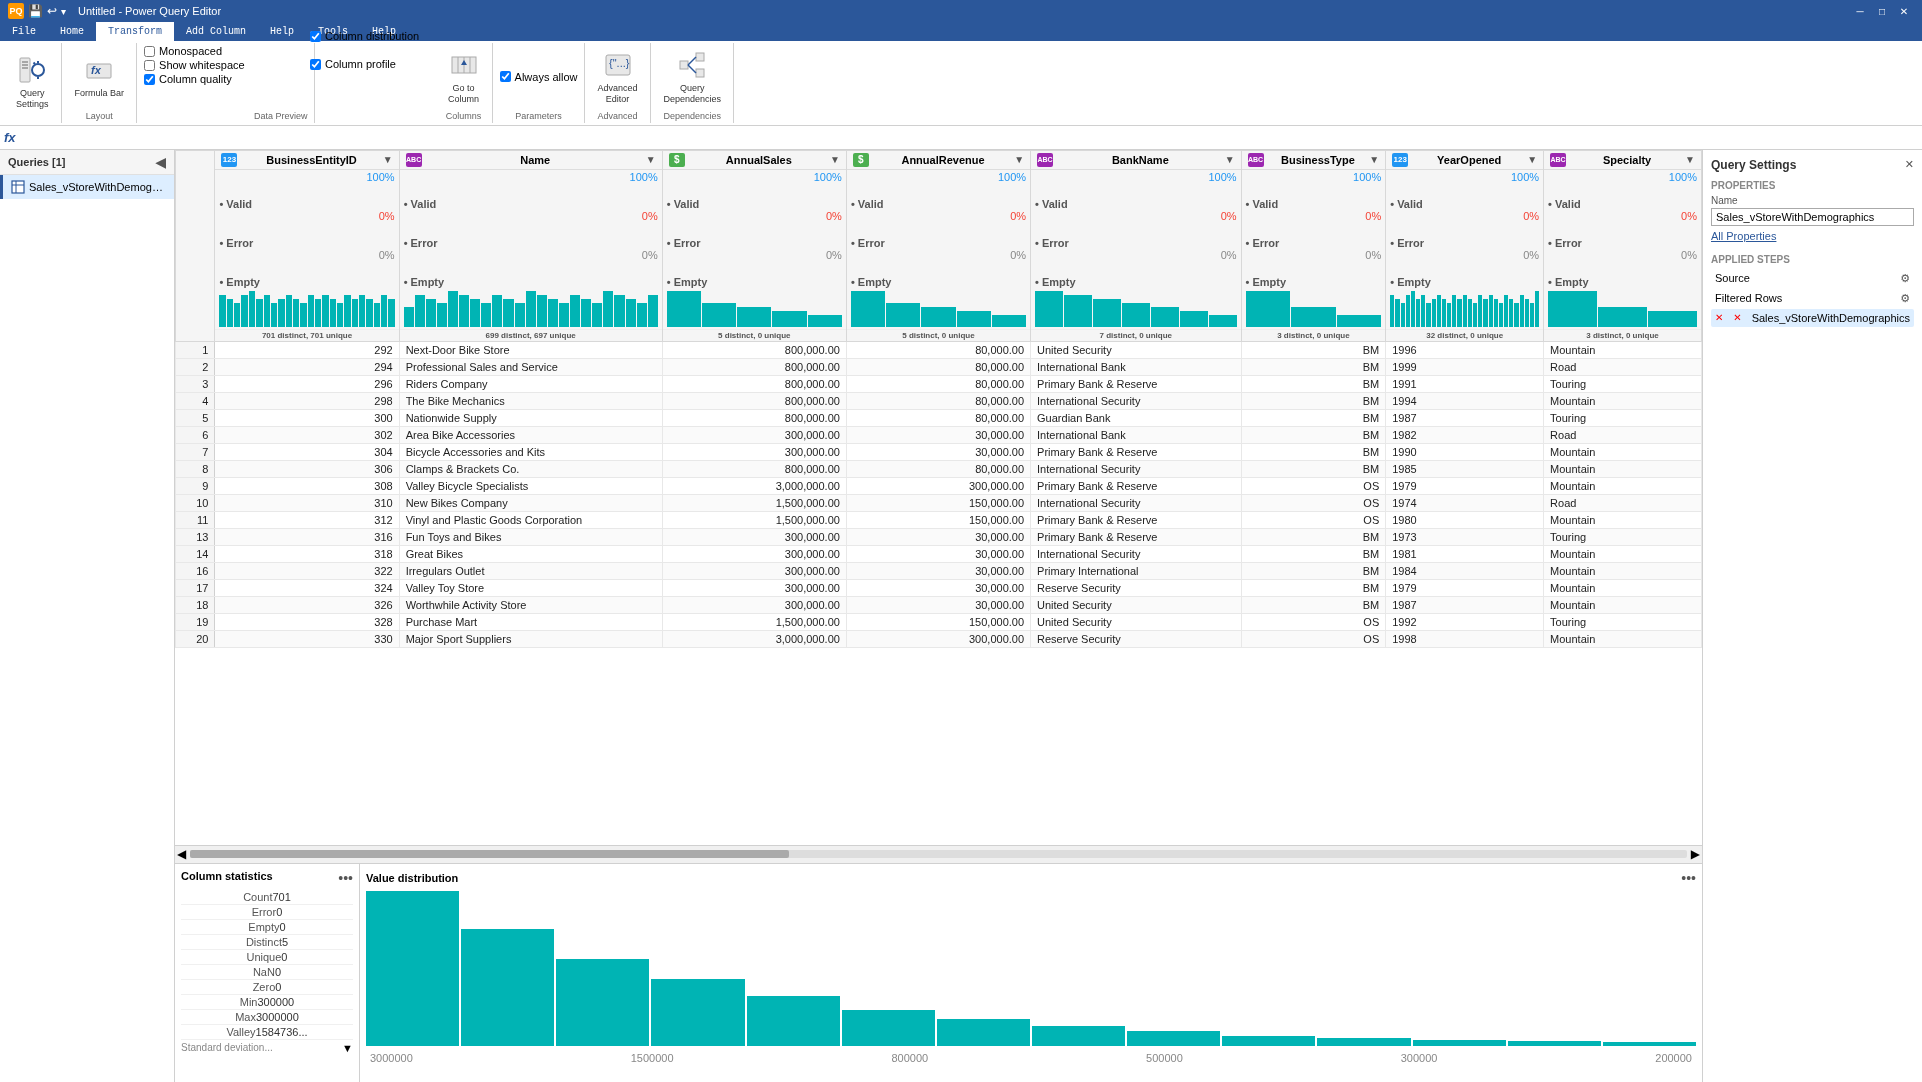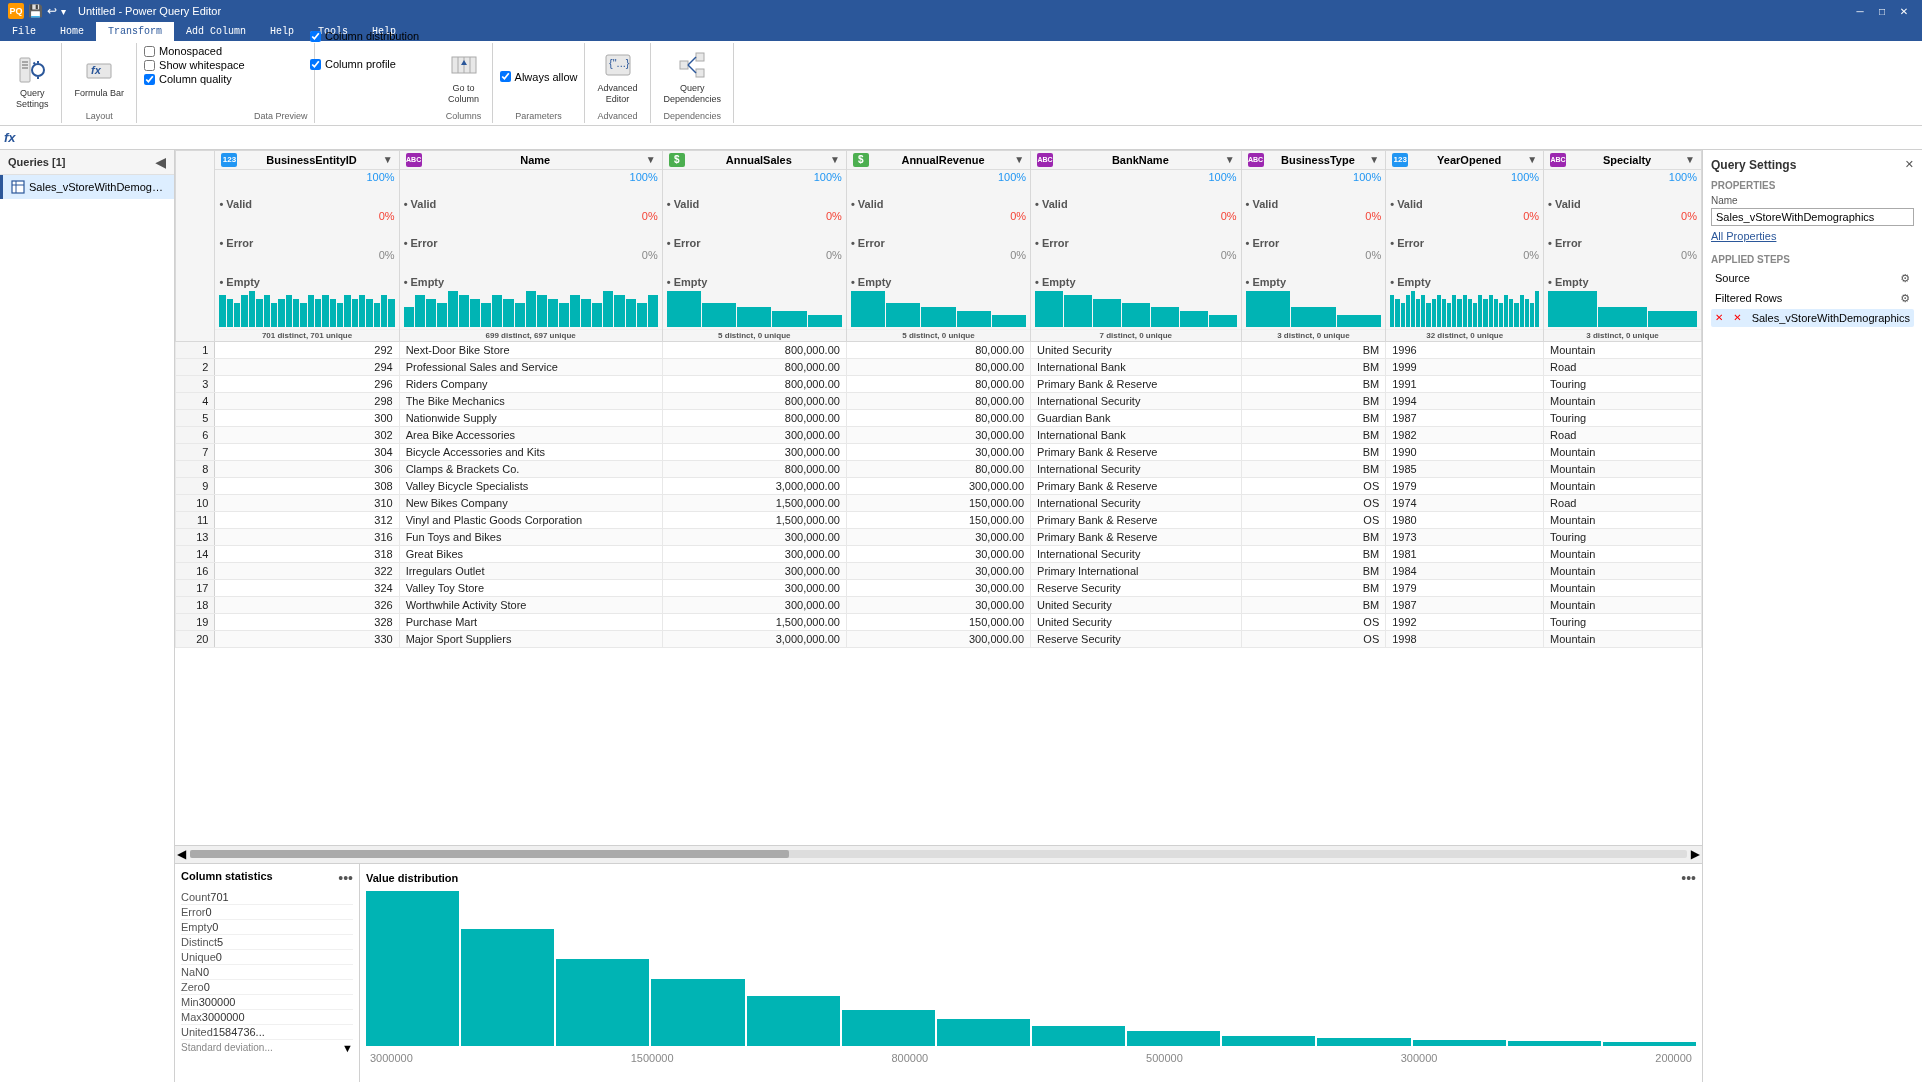--- a/index.html
+++ b/index.html
@@ -74,21 +74,21 @@
     .data-table tr:nth-child(even) td { background: #fafafa; }
     .row-num { width: 30px; text-align: right; color: #888; background: #f5f5f5 !important; border-right: 1px solid #d0d0d0 !important; }
     .data-table tr td.row-num { background: #f5f5f5; }
 
     
     .bottom-pane { height: 220px; border-top: 1px solid #d0d0d0; display: flex; background: #fff; }
     .col-stats-panel { width: 185px; border-right: 1px solid #d0d0d0; padding: 6px; overflow-y: auto; }
     .col-stats-header { display: flex; align-items: flex-start; justify-content: space-between; margin-bottom: 4px; }
     .col-stats-title { font-size: 11px; font-weight: 600; }
     .col-stats-menu { color: #555; font-size: 14px; cursor: pointer; }
-    .stat-row { display: flex; justify-content: flex-start; padding: 1px 0; border-bottom: 1px solid #f0f0f0; }
+    .stat-row { display: flex; justify-content: center; padding: 1px 0; border-bottom: 1px solid #f0f0f0; }
     .stat-label { color: #555; }
     .stat-value { color: #333; font-weight: 500; }
     .val-dist-panel { flex: 1; padding: 6px; }
     .val-dist-header { display: flex; align-items: center; justify-content: space-between; margin-bottom: 4px; }
     .val-dist-title { font-size: 11px; font-weight: 600; }
     .val-dist-chart { height: 160px; display: flex; align-items: flex-end; gap: 2px; padding: 4px 0; position: relative; }
     .val-bar { background: #00b4b4; min-width: 12px; cursor: pointer; }
     .chart-axis { display: flex; justify-content: space-between; font-size: 8px; color: #888; padding: 2px 4px; }
 
     
@@ -866,21 +866,21 @@
             </div>
             <div class="stat-row">
               <span class="stat-label">Min</span>
               <span class="stat-value">300000</span>
             </div>
             <div class="stat-row">
               <span class="stat-label">Max</span>
               <span class="stat-value">3000000</span>
             </div>
             <div class="stat-row">
-              <span class="stat-label">United</span>
+              <span class="stat-label">Valley</span>
               <span class="stat-value">1584736...</span>
             </div>
           </div>
         <div style="display:flex;align-items:center;justify-content:space-between;padding:2px 0;cursor:pointer;">
           <span style="font-size:10px;color:#888;">Standard deviation...</span>
           <span>▼</span>
         </div>
       </div>
 
       <div class="val-dist-panel">

